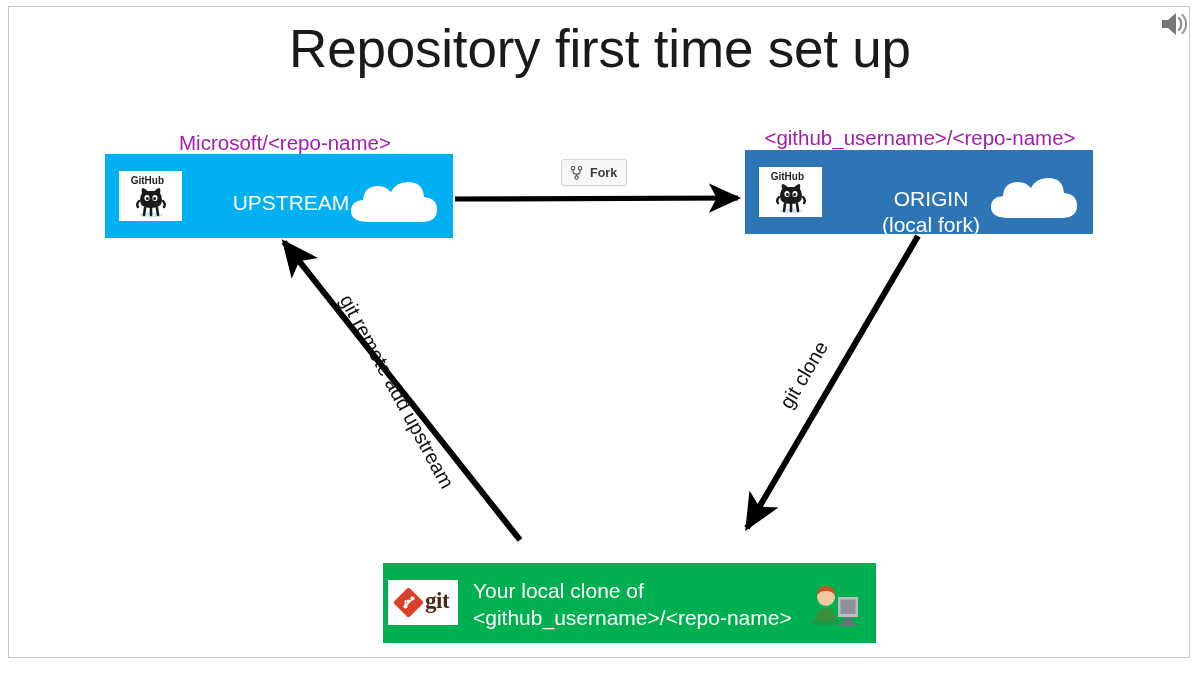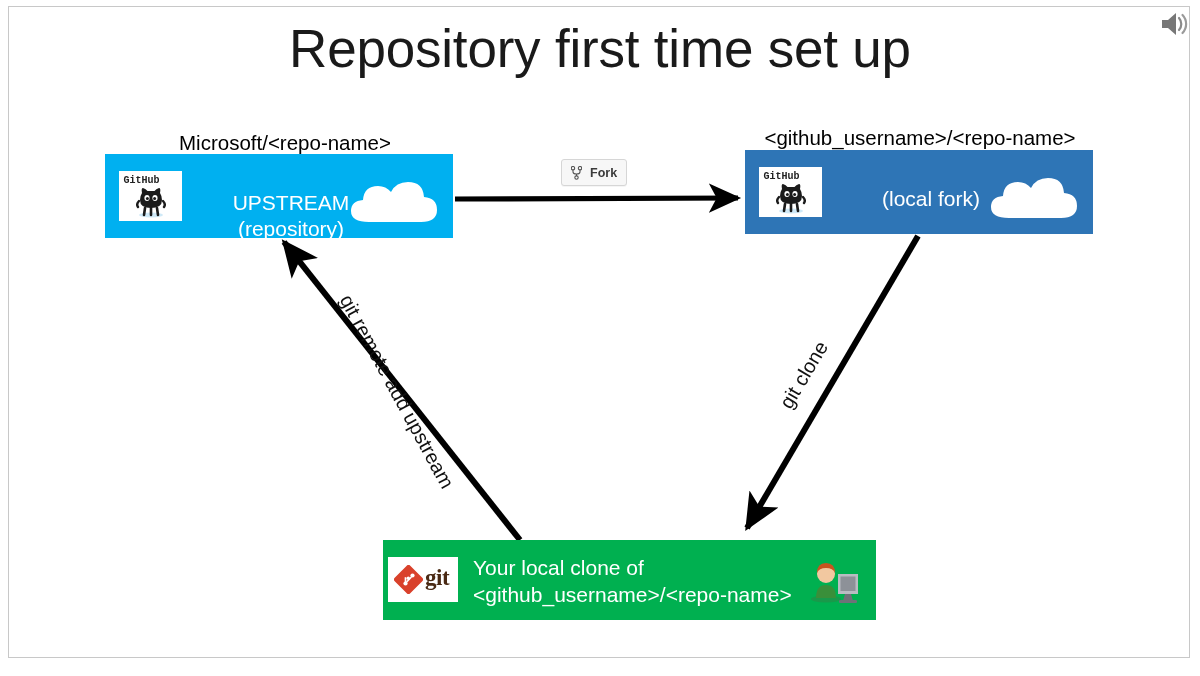--- a/index.html
+++ b/index.html
@@ -50,21 +50,21 @@
     font-weight: 400;
     color: #1a1a1a;
     letter-spacing: -0.2px;
     font-family: "Liberation Sans", sans-serif;
   }
 
   
   .node-caption {
     position: absolute;
     font-size: 20.5px;
-    color: #000000;
+    color: #a21caf;
     white-space: nowrap;
     text-align: center;
     font-family: "Liberation Sans", sans-serif;
   }
   #upstream-caption { left: 105px; top: 131px; width: 360px; }
   #origin-caption   { left: 745px; top: 126px; width: 350px; }
 
   
   .repo-box {
     position: absolute;
@@ -76,44 +76,44 @@
     left: 105px; top: 154px;
     width: 348px; height: 84px;
     background: #00b0f0;
   }
   #origin-box {
     left: 745px; top: 150px;
     width: 348px; height: 84px;
     background: #2e75b6;
   }
   #local-box {
-    left: 383px; top: 540px;
+    left: 383px; top: 563px;
     width: 493px; height: 80px;
     background: #00b050;
   }
 
   
   .github-badge {
     position: absolute;
     width: 63px;
     height: 50px;
     background: #ffffff;
     overflow: hidden;
   }
   #upstream-github-badge { left: 14px; top: 17px; }
   #origin-github-badge   { left: 14px; top: 17px; }
   .gh-word {
     position: absolute;
     left: 0; top: 4px;
     width: 45px;
-    text-align: center;
+    text-align: right;
     font-size: 10px;
     font-weight: bold;
     color: #222222;
-    font-family: Liberation Mono, monospace;
+    font-family: Liberation Sans, sans-serif;
   }
   .gh-octocat { position: absolute; left: 17px; top: 15px; width: 30px; height: 32px; }
 
   
   .box-text {
     position: absolute;
     color: #ffffff;
     font-size: 21px;
     line-height: 26px;
     text-align: center;
@@ -252,21 +252,20 @@
         <ellipse cx="19" cy="12" rx="2.6" ry="3" fill="#ffffff"></ellipse>
         <circle cx="11.4" cy="12.6" r="1.5" fill="#1b1b1b"></circle>
         <circle cx="18.6" cy="12.6" r="1.5" fill="#1b1b1b"></circle>
         <path d="M9 22 L8 29 M15 22 L15 29 M21 22 L22 29" stroke="#1b1b1b" stroke-width="2.6" stroke-linecap="round"></path>
         <path d="M3 15 Q0 18 2 21" stroke="#1b1b1b" stroke-width="2.4" fill="none" stroke-linecap="round"></path>
         <path d="M27 15 Q30 18 28 21" stroke="#1b1b1b" stroke-width="2.4" fill="none" stroke-linecap="round"></path>
       </svg>
     </div>
     <div id="upstream-text" class="box-text">
       <div>UPSTREAM</div>
-      <div>(repository)</div>
     </div>
     <svg id="upstream-cloud" class="cloud-icon" viewBox="0 0 92 56">
       <path d="M22 52 Q4 52 4 41 Q4 31 16 30 Q17 16 31 16 Q39 16 44 22 Q49 12 61 12 Q76 12 77 27 Q90 28 90 40 Q90 52 74 52 Z" fill="#ffffff"></path>
     </svg>
   </div>
 
   <div id="fork-button">
     <svg id="fork-icon" viewBox="0 0 11 14">
       <circle cx="2" cy="2.2" r="1.7" fill="none" stroke="#555555" stroke-width="1.1"></circle>
       <circle cx="9" cy="2.2" r="1.7" fill="none" stroke="#555555" stroke-width="1.1"></circle>
@@ -287,20 +286,21 @@
         <ellipse cx="11" cy="12" rx="2.6" ry="3" fill="#ffffff"></ellipse>
         <ellipse cx="19" cy="12" rx="2.6" ry="3" fill="#ffffff"></ellipse>
         <circle cx="11.4" cy="12.6" r="1.5" fill="#1b1b1b"></circle>
         <circle cx="18.6" cy="12.6" r="1.5" fill="#1b1b1b"></circle>
         <path d="M9 22 L8 29 M15 22 L15 29 M21 22 L22 29" stroke="#1b1b1b" stroke-width="2.6" stroke-linecap="round"></path>
         <path d="M3 15 Q0 18 2 21" stroke="#1b1b1b" stroke-width="2.4" fill="none" stroke-linecap="round"></path>
         <path d="M27 15 Q30 18 28 21" stroke="#1b1b1b" stroke-width="2.4" fill="none" stroke-linecap="round"></path>
       </svg>
     </div>
     <div id="origin-text" class="box-text">
+      <div>ORIGIN</div>
       <div>(local fork)</div>
     </div>
     <svg id="origin-cloud" class="cloud-icon" viewBox="0 0 92 56">
       <path d="M22 52 Q4 52 4 41 Q4 31 16 30 Q17 16 31 16 Q39 16 44 22 Q49 12 61 12 Q76 12 77 27 Q90 28 90 40 Q90 52 74 52 Z" fill="#ffffff"></path>
     </svg>
   </div>
 
   <div id="label-remote-add" class="edge-label">git remote add upstream</div>
   <div id="label-git-clone" class="edge-label">git clone</div>
 

